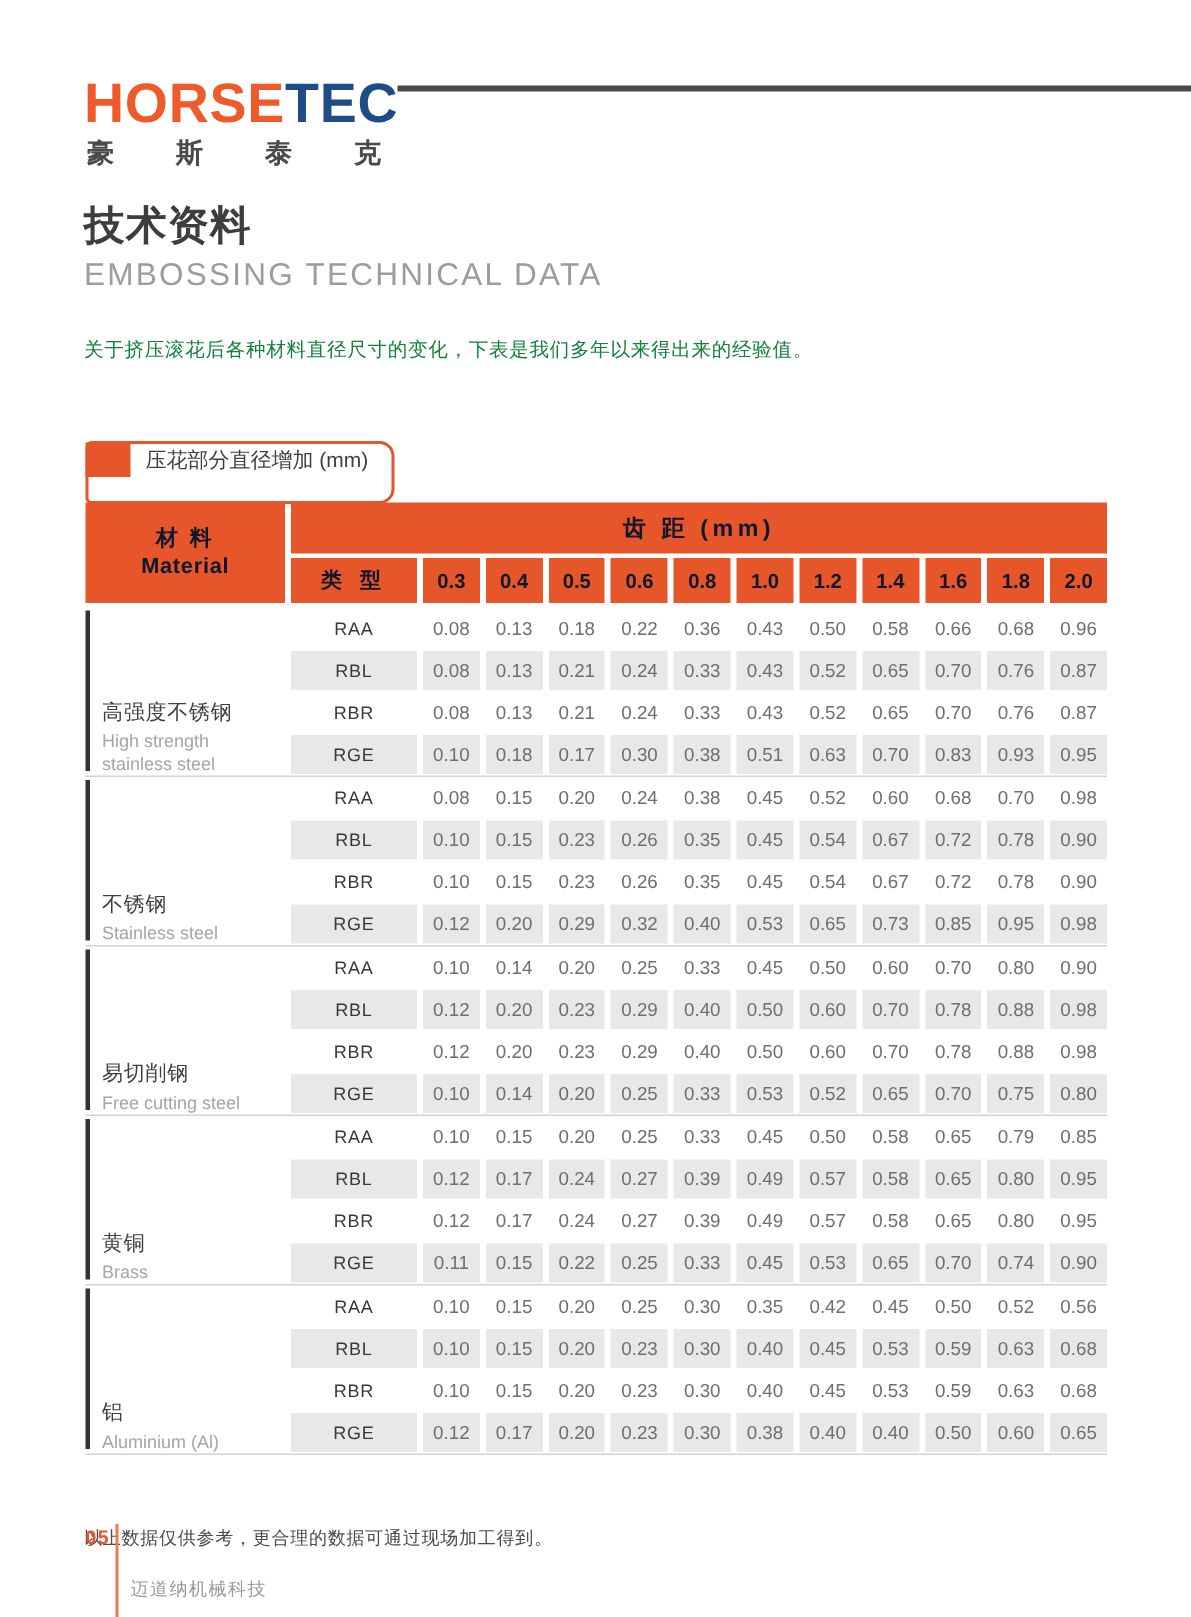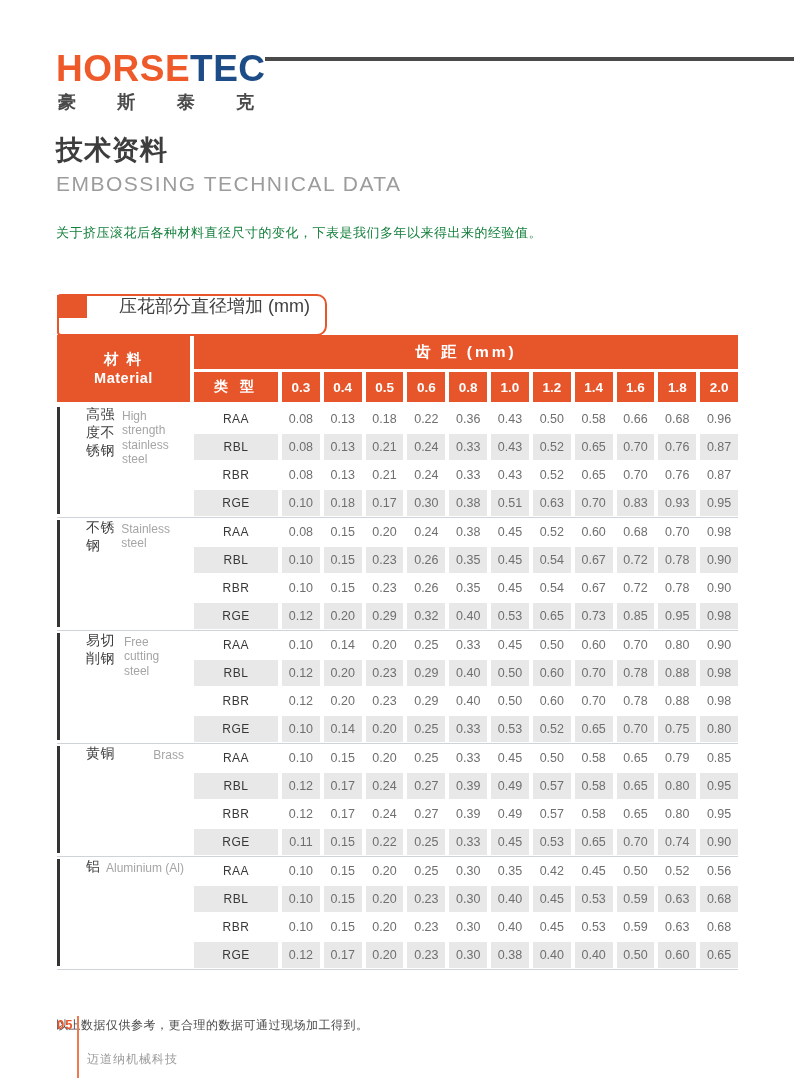--- a/index.html
+++ b/index.html
@@ -14,39 +14,39 @@
   .logo-cn{position:absolute;left:58px;top:90px;width:196px;display:flex;justify-content:space-between;
            font-size:18px;font-weight:600;color:#4a4a4a;}
   .title-cn{position:absolute;left:56px;top:132px;margin:0;font-size:27px;font-weight:800;color:#3d3d3d;letter-spacing:1px;}
   .title-en{position:absolute;left:56px;top:172px;font-size:21px;color:#9c9c9c;letter-spacing:1.5px;}
   .intro{position:absolute;left:56px;top:224px;margin:0;font-size:13px;color:#15803d;letter-spacing:.5px;}
 
   
   .section{position:absolute;left:57px;top:294px;height:25px;}
   .section .tab{display:inline-block;box-sizing:border-box;height:42px;line-height:21px;
                 border:2px solid #e7562b;border-radius:4px 10px 10px 4px;
-                padding:0 15px 0 60px;font-size:18px;color:#3f3f3f;}
+                padding:0 15px 0 38px;font-size:14px;color:#3f3f3f;}
   .section .sq{position:absolute;left:0;top:1px;width:30px;height:23px;background:#e7562b;}
 
   
   .table-wrap{position:absolute;left:57px;top:335px;width:681px;}
   .thead{display:grid;grid-template-columns:133px 84px repeat(11,1fr);
          grid-template-rows:34px 30px;gap:3px 4px;margin-bottom:3px;}
-  .hc{background:#e7562b;color:#ffffff;display:flex;align-items:center;justify-content:center;font-weight:bold;}
+  .hc{background:#e7562b;color:#0f172a;display:flex;align-items:center;justify-content:center;font-weight:bold;}
   .hc.mat{grid-area:1/1/3/2;flex-direction:column;font-size:14.5px;letter-spacing:2px;line-height:1.3;}
   .hc.mat .en{letter-spacing:.5px;}
   .hc.pitch{grid-area:1/2/2/14;font-size:15.5px;letter-spacing:3px;}
   .hc.type{grid-area:2/2/3/3;font-size:14px;letter-spacing:4px;text-align:right;}
   .hc.size{font-size:13.5px;letter-spacing:0;}
 
   .group{position:relative;display:grid;grid-template-columns:133px 84px repeat(11,1fr);
          grid-auto-rows:26px;gap:2px 4px;padding:1px 0;border-bottom:1px solid #cdd3d8;}
   .group::before{content:'';position:absolute;left:0;top:2px;bottom:3px;width:3px;background:#333;}
-  .matcell{grid-area:1/1/5/2;display:flex;flex-direction:row;justify-content:space-between;
-           padding-left:29px;box-sizing:border-box;}
+  .matcell{grid-area:1/1/5/2;display:flex;flex-direction:column;justify-content:flex-end;
+           padding-left:11px;box-sizing:border-box;}
   .mat-cn{font-size:14px;color:#3f3f3f;letter-spacing:.5px;}
   .mat-en{font-size:12px;color:#a5a5a5;line-height:1.2;margin-top:3px;padding-right:6px;}
   .tcell{display:flex;align-items:center;justify-content:center;
          font-size:12px;font-weight:normal;color:#383838;letter-spacing:.5px;}
   .vcell{display:flex;align-items:center;justify-content:center;font-size:12.5px;color:#6f6f6f;}
   .shaded{background:#e8e8e8;}
 
   
   .note{position:absolute;left:56px;top:1017px;margin:0;font-size:12px;color:#4a4a4a;letter-spacing:.5px;}
   .footer{position:absolute;left:57px;top:1017px;font-size:13px;}

